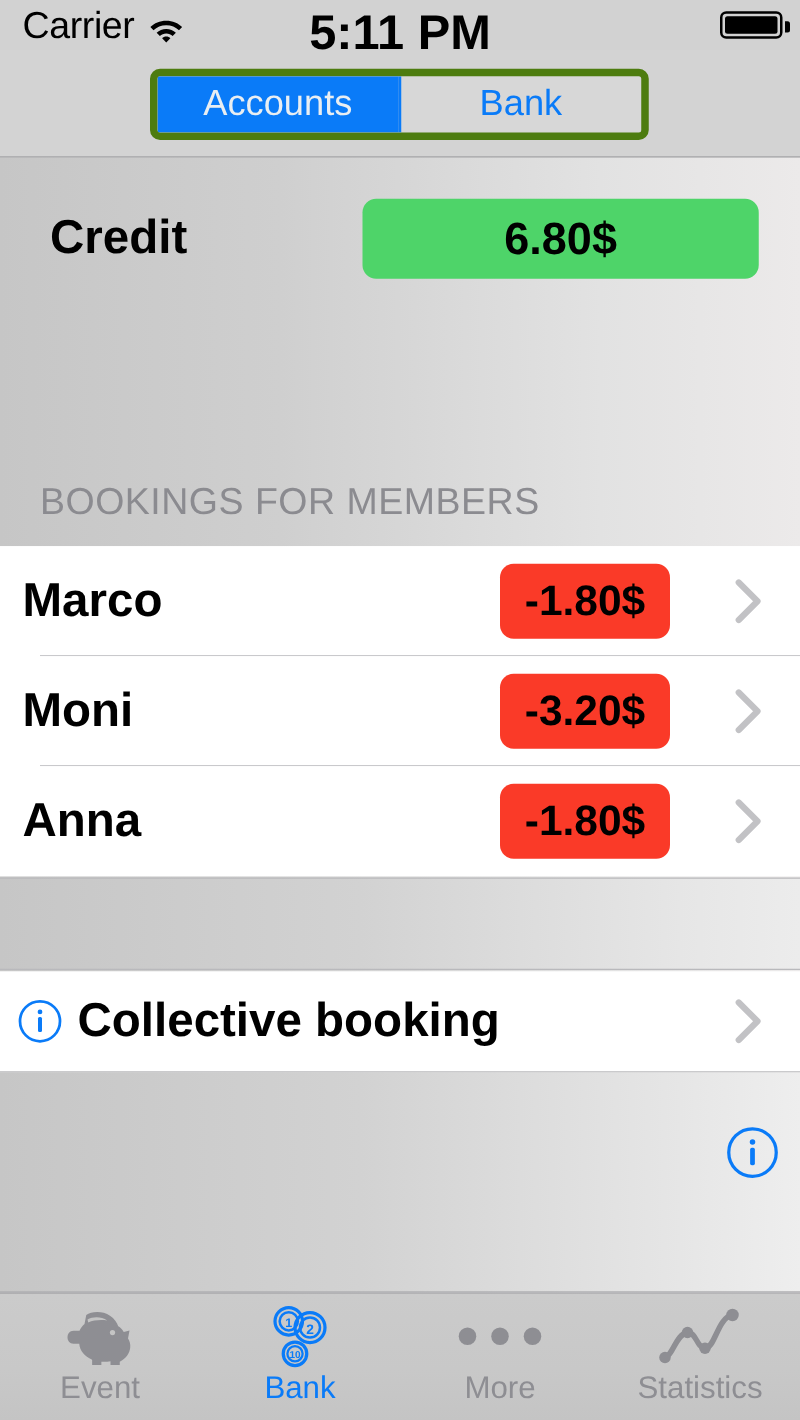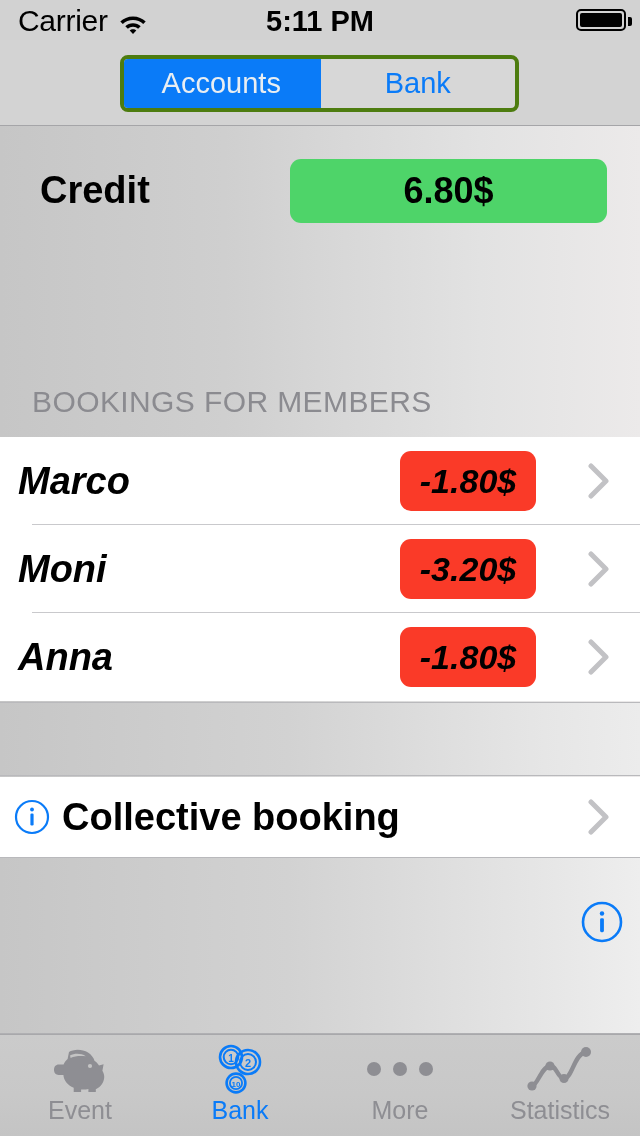--- a/index.html
+++ b/index.html
@@ -19,21 +19,21 @@
     background:#d2d2d2;
   }
   .sb-left{
     position:absolute; left:18px; top:4px;
     display:flex; align-items:center; gap:10px;
   }
   .sb-carrier{ font-size:30px; color:#000; letter-spacing:-0.3px; }
   .sb-wifi{ width:30px; height:24px; position:relative; top:2px; }
   .sb-time{
     position:absolute; left:0; right:0; top:5px;
-    text-align:center; font-size:29px; font-weight:bold; color:#000;
+    text-align:center; font-size:39px; font-weight:bold; color:#000;
   }
   .sb-batt{
     position:absolute; right:14px; top:9px;
     width:50px; height:22px;
     border:2px solid #000; border-radius:5px;
     padding:2px;
   }
   .sb-batt-fill{ width:100%; height:100%; background:#000; border-radius:2px; }
   .sb-batt-nub{
     position:absolute; right:8px; top:17px;
@@ -42,21 +42,21 @@
 
   
   .segwrap{
     position:absolute; top:40px; left:0; width:640px; height:86px;
     background:#d3d3d3;
     border-bottom:1px solid #a5a5a8;
   }
   .segctl{
     position:absolute; left:120px; top:15px;
     width:399px; height:57px;
-    border:4px solid #4d7c0f; border-radius:8px;
+    border:6px solid #4d7c0f; border-radius:8px;
     display:flex; overflow:hidden;
     background:#d7d7d7;
   }
   .seg{
     flex:1; display:flex; align-items:center; justify-content:center;
     font-size:29px; color:#0a7bf8; cursor:pointer;
   }
   .seg.active{ background:#0a7bf8; color:#e9eef2; }
   .seg + .seg{ border-left:2px solid #0a7bf8; }
 
@@ -85,21 +85,20 @@
   
   .sec-header{
     position:absolute; top:385px; left:32px;
     font-size:30px; color:#8b8b90; letter-spacing:0.4px;
   }
 
   
   .list{
     position:absolute; top:437px; left:0; width:640px;
     background:#ffffff;
-    font-style:italic;
   }
   .row{
     position:relative; width:640px; height:88px;
     display:flex; align-items:center; background:#fff;
     cursor:pointer;
   }
   .row .sep{
     position:absolute; left:32px; right:0; bottom:0;
     height:1px; background:#c9c9cc;
   }

